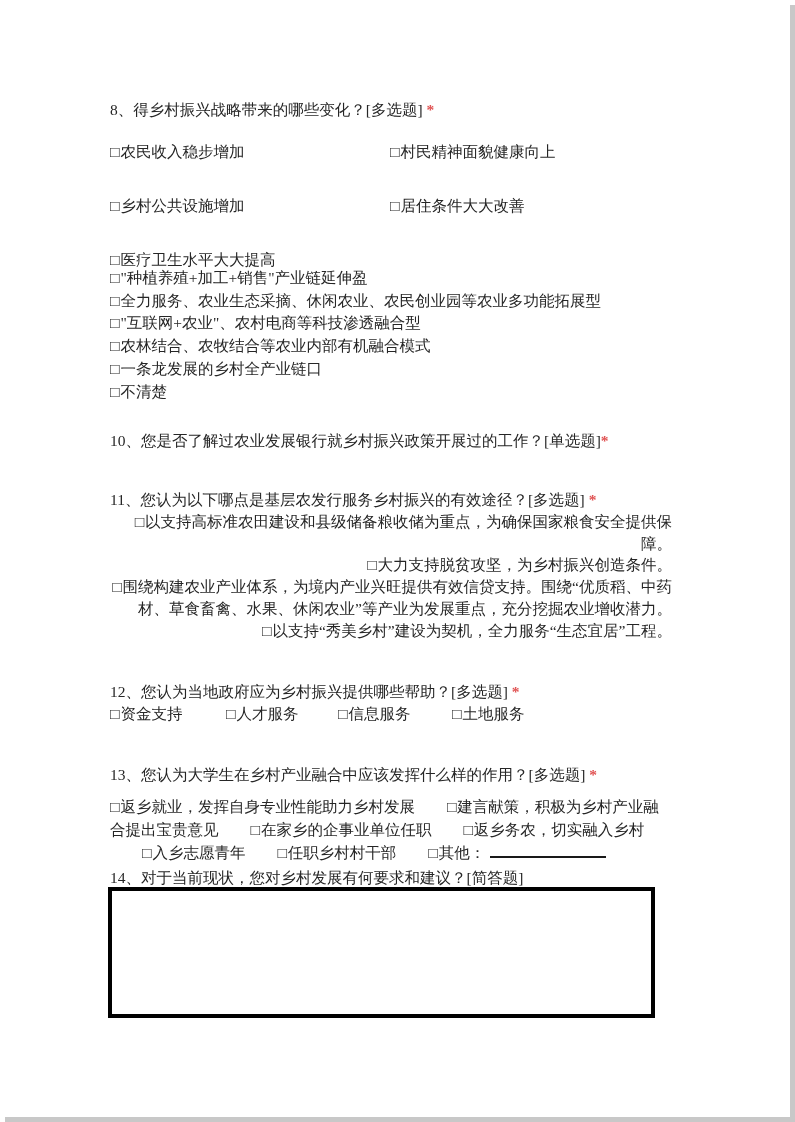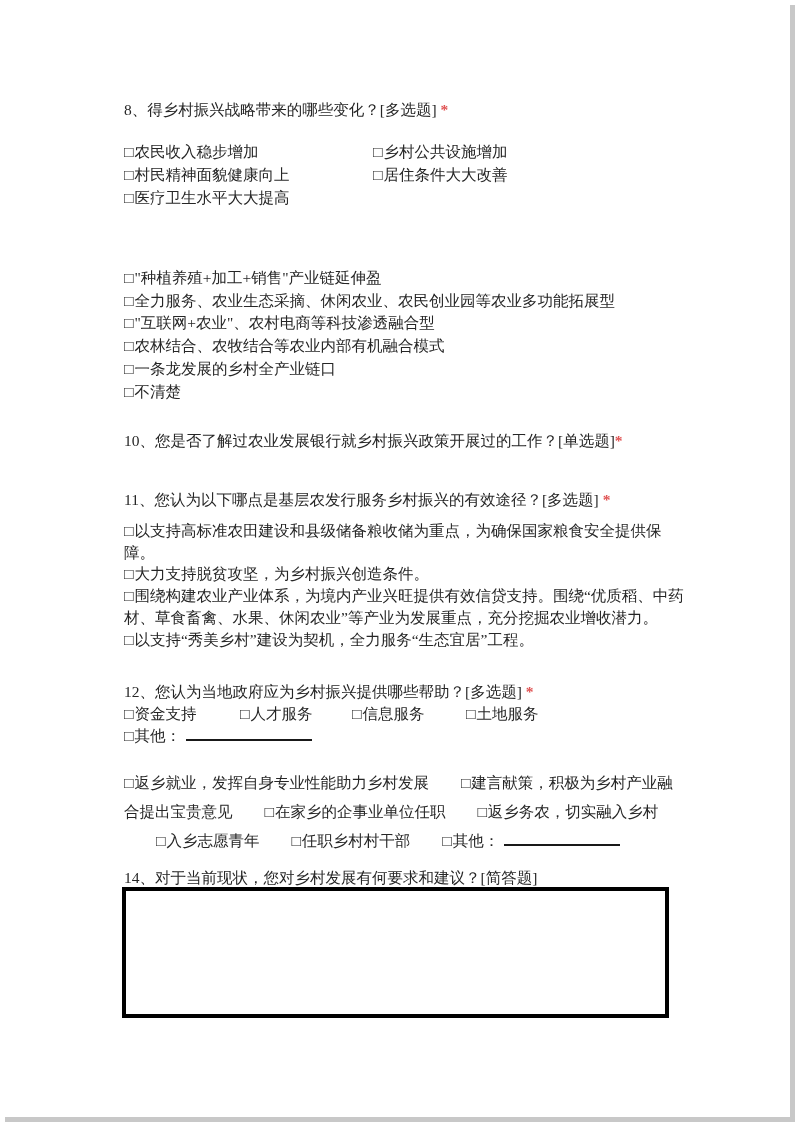--- a/index.html
+++ b/index.html
@@ -5,61 +5,61 @@
   html,body{margin:0;padding:0;}
   body{
     width:795px;height:1122px;position:relative;background:#ffffff;overflow:hidden;
     font-family:"Liberation Serif","DejaVu Serif",serif;
     font-size:15.5px;color:#262626;
   }
   .page{
     position:absolute;left:0;top:0;width:790px;height:1117px;background:#ffffff;
     box-shadow:5px 5px 0 #c8c8c8;
   }
-  #content{position:absolute;left:124px;top:0;width:562px;height:100%;}
+  #content{position:absolute;left:110px;top:0;width:562px;height:100%;}
   .q{position:absolute;left:0;width:562px;}
   .q8{top:99px}.q9{top:255px}.q10{top:430px}.q11{top:489px}
   .q12{top:681px}.q13{top:764px}.q14{top:867px}
   .q-heading{line-height:21px;white-space:nowrap;}
   .star{color:#e05252;font-weight:bold;}
   .marker{margin-right:1px;}
-  .opts{width:562px;}
+  .opts{width:562px;gap:31px;}
   .grid2{margin-top:20px;display:grid;grid-template-columns:249px 1fr;line-height:23px;}
   .list{margin-top:12px;line-height:22.7px;}
-  .wraplist{margin-top:10px;line-height:21.7px;}
+  .wraplist{margin-top:1px;line-height:21.7px;text-align:right;}
   .radioline{margin-top:2px;line-height:22px;}
   .rcell{display:inline-block;}
   .q10 .rcell:first-child{width:137px;}
   .row4{margin-top:1px;line-height:22.3px;}
   .ccell{display:inline-block;}
   .q12 .ccell.c0{width:116px;}
   .q12 .ccell.c1{width:112px;}
   .q12 .ccell.c2{width:114px;font-family:Liberation Serif, serif;}
   .other-line{line-height:22.3px;}
-  .flow{margin-top:4px;line-height:29px;}
+  .flow{margin-top:10px;line-height:23px;}
   .gap{display:inline-block;width:32px;}
   .blank{display:inline-block;height:12px;border-bottom:2.5px solid #191919;margin-left:5px;}
   .q12-blank{width:126px;}
   .q13-blank{width:116px;}
   .answer-box{
     position:absolute;left:-2px;top:20px;width:539px;height:123px;
     border:4px solid #000000;background:#ffffff;
   }
 </style>
 </head>
 <body>
 
 <div class="page">
   <div id="content">
       <section class="q q8">
         <div class="q-heading"><span>8、得乡村振兴战略带来的哪些变化？[多选题]</span><span class="star"> *</span></div>
         <div class="opts grid2">
           <div class="cell"><span class="opt"><span class="marker">□</span><span class="lbl">农民收入稳步增加</span></span></div>
+          <div class="cell"><span class="opt"><span class="marker">□</span><span class="lbl">村民精神面貌健康向上</span></span></div>
           <div class="cell"><span class="opt"><span class="marker">□</span><span class="lbl">乡村公共设施增加</span></span></div>
-          <div class="cell"><span class="opt"><span class="marker">□</span><span class="lbl">村民精神面貌健康向上</span></span></div>
           <div class="cell"><span class="opt"><span class="marker">□</span><span class="lbl">居住条件大大改善</span></span></div>
           <div class="cell"><span class="opt"><span class="marker">□</span><span class="lbl">医疗卫生水平大大提高</span></span></div>
         </div>
       </section>
       <section class="q q9">
         <div class="opts list">
           <div class="cell"><span class="opt"><span class="marker">□</span><span class="lbl">"种植养殖+加工+销售"产业链延伸盈</span></span></div>
           <div class="cell"><span class="opt"><span class="marker">□</span><span class="lbl">全力服务、农业生态采摘、休闲农业、农民创业园等农业多功能拓展型</span></span></div>
           <div class="cell"><span class="opt"><span class="marker">□</span><span class="lbl">"互联网+农业"、农村电商等科技渗透融合型</span></span></div>
           <div class="cell"><span class="opt"><span class="marker">□</span><span class="lbl">农林结合、农牧结合等农业内部有机融合模式</span></span></div>
@@ -75,23 +75,23 @@
         <div class="opts wraplist">
           <div class="cell"><span class="opt"><span class="marker">□</span><span class="lbl">以支持高标准农田建设和县级储备粮收储为重点，为确保国家粮食安全提供保障。</span></span></div>
           <div class="cell"><span class="opt"><span class="marker">□</span><span class="lbl">大力支持脱贫攻坚，为乡村振兴创造条件。</span></span></div>
           <div class="cell"><span class="opt"><span class="marker">□</span><span class="lbl">围绕构建农业产业体系，为境内产业兴旺提供有效信贷支持。围绕“优质稻、中药材、草食畜禽、水果、休闲农业”等产业为发展重点，充分挖掘农业增收潜力。</span></span></div>
           <div class="cell"><span class="opt"><span class="marker">□</span><span class="lbl">以支持“秀美乡村”建设为契机，全力服务“生态宜居”工程。</span></span></div>
         </div>
       </section>
       <section class="q q12">
         <div class="q-heading"><span>12、您认为当地政府应为乡村振兴提供哪些帮助？[多选题]</span><span class="star"> *</span></div>
         <div class="opts row4"><span class="ccell c0"><span class="opt"><span class="marker">□</span><span class="lbl">资金支持</span></span></span><span class="ccell c1"><span class="opt"><span class="marker">□</span><span class="lbl">人才服务</span></span></span><span class="ccell c2"><span class="opt"><span class="marker">□</span><span class="lbl">信息服务</span></span></span><span class="ccell c3"><span class="opt"><span class="marker">□</span><span class="lbl">土地服务</span></span></span></div>
-        <div class="other-line"><span class="opt"><span class="marker">□</span><span class="lbl">其他：</span></span><span class="blank q12-blank"></span></div>
       </section>
       <section class="q q13">
+        <div class="q-heading"><span>13、您认为大学生在乡村产业融合中应该发挥什么样的作用？[多选题]</span><span class="star"> *</span></div>
         <div class="opts flow"><span class="opt"><span class="marker">□</span><span class="lbl">返乡就业，发挥自身专业性能助力乡村发展</span></span><span class="gap"></span><span class="opt"><span class="marker">□</span><span class="lbl">建言献策，积极为乡村产业融合提出宝贵意见</span></span><span class="gap"></span><span class="opt"><span class="marker">□</span><span class="lbl">在家乡的企事业单位任职</span></span><span class="gap"></span><span class="opt"><span class="marker">□</span><span class="lbl">返乡务农，切实融入乡村</span></span><span class="gap"></span><span class="opt"><span class="marker">□</span><span class="lbl">入乡志愿青年</span></span><span class="gap"></span><span class="opt"><span class="marker">□</span><span class="lbl">任职乡村村干部</span></span><span class="gap"></span><span class="opt"><span class="marker">□</span><span class="lbl">其他：</span></span><span class="blank q13-blank"></span></div>
       </section>
       <section class="q q14">
         <div class="q-heading"><span>14、对于当前现状，您对乡村发展有何要求和建议？[简答题]</span></div>
         <div class="answer-box"></div>
       </section>
     </div>
 </div>
 
 </body></html>

